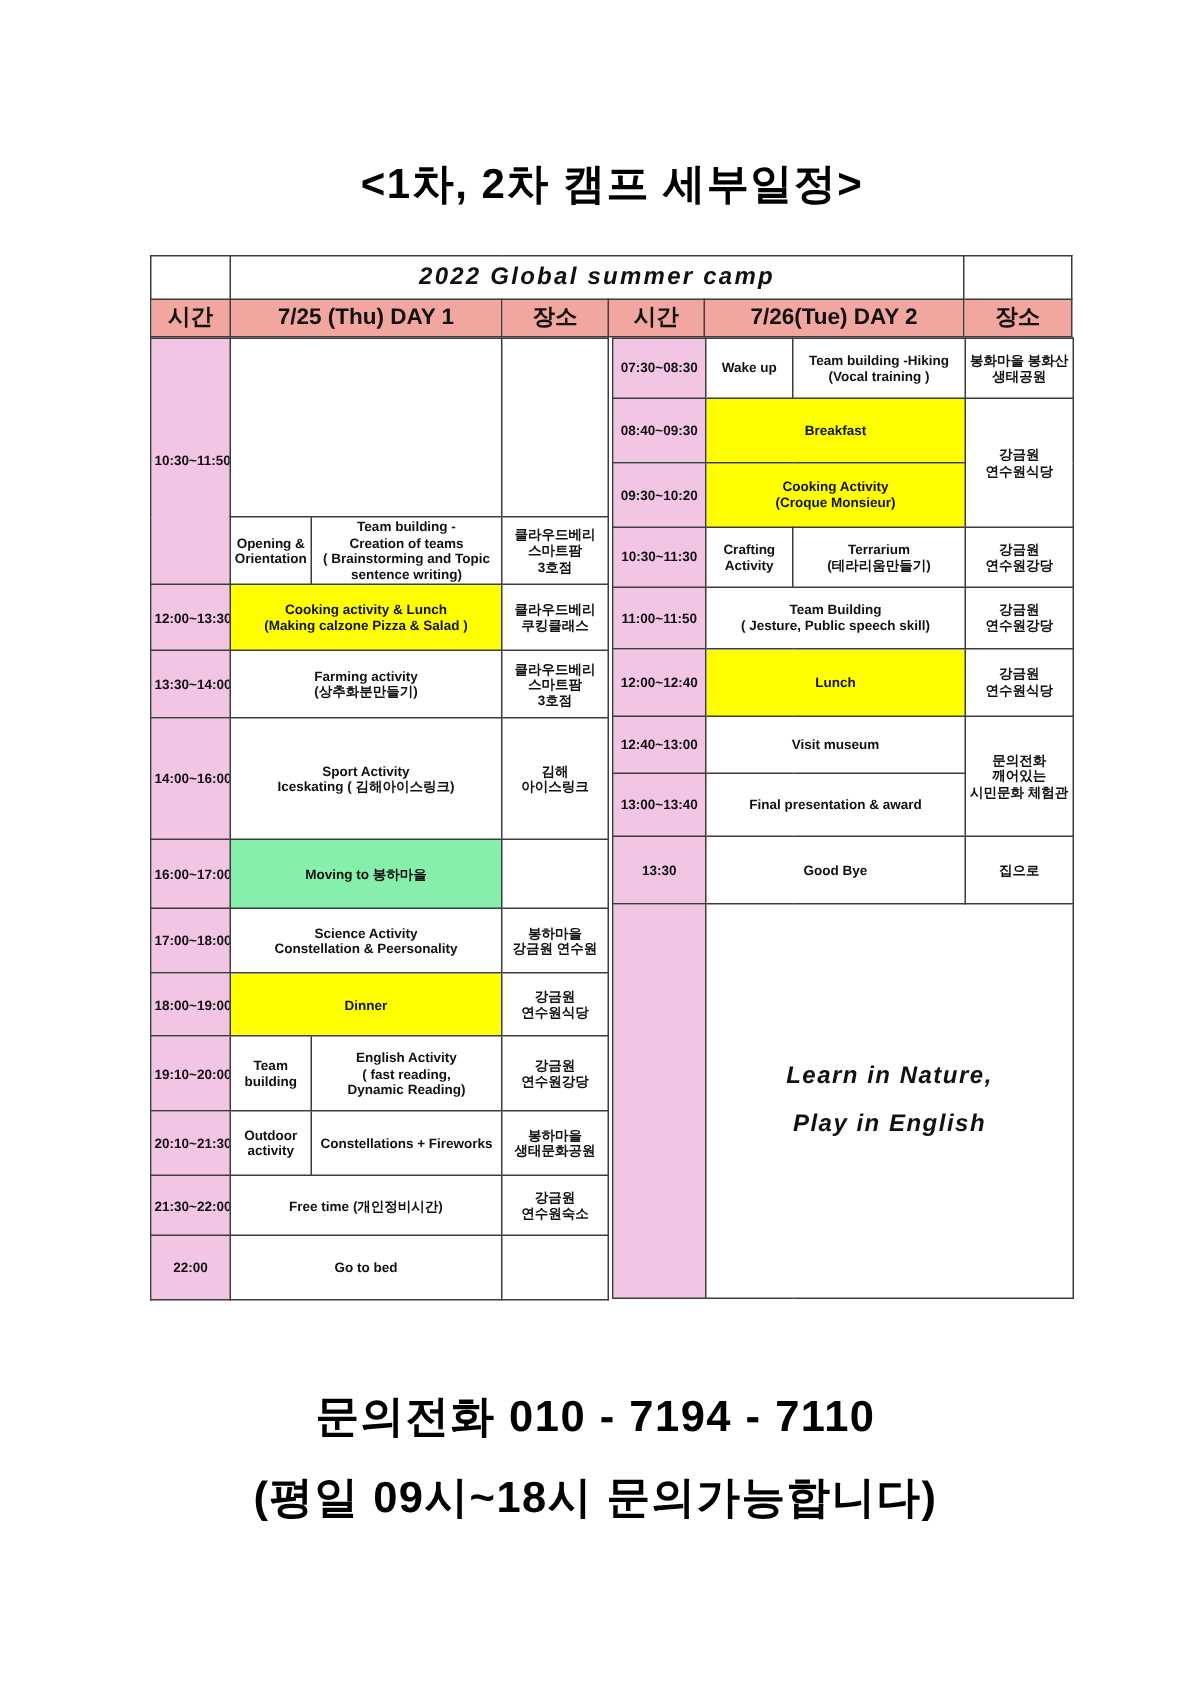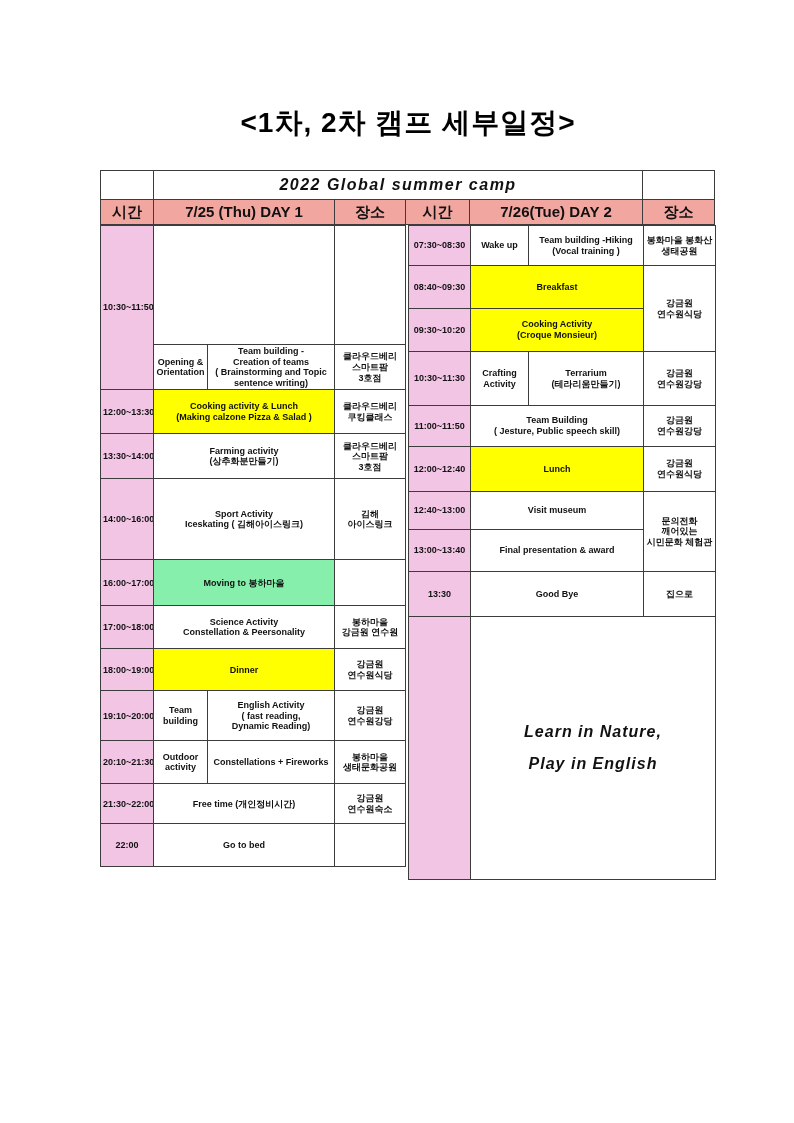--- a/index.html
+++ b/index.html
@@ -213,21 +213,21 @@
           <td class="t">08:40~09:30</td>
           <td colspan="2" class="y">Breakfast</td>
           <td rowspan="2">강금원
 연수원식당</td>
         </tr>
         <tr style="height:43px">
           <td class="t">09:30~10:20</td>
           <td colspan="2" class="y">Cooking Activity
 (Croque Monsieur)</td>
         </tr>
-        <tr style="height:54px">
+        <tr style="height:40px">
           <td class="t">10:30~11:30</td>
           <td>Crafting
 Activity</td>
           <td>Terrarium
 (테라리움만들기)</td>
           <td>강금원
 연수원강당</td>
         </tr>
         <tr style="height:41px">
           <td class="t">11:00~11:50</td>
@@ -262,14 +262,18 @@
           <td class="t"></td>
           <td colspan="3" class="motto-cell">Learn in Nature,
 Play in English</td>
         </tr>
       </tbody>
         </table>
 
     </div>
   </div>
 
+  <div class="contact">
+    <div>문의전화 010 - 7194 - 7110</div>
+    <div>(평일 09시~18시 문의가능합니다)</div>
+  </div>
 
 </div>
 
 </body></html>

